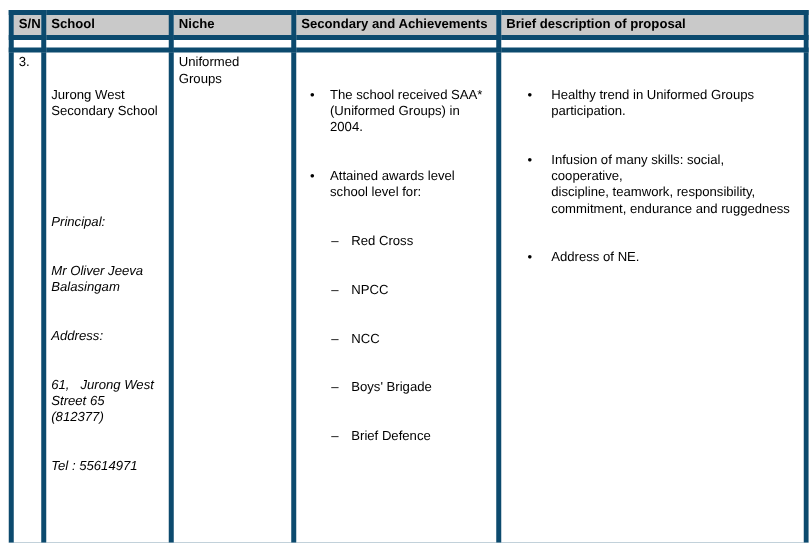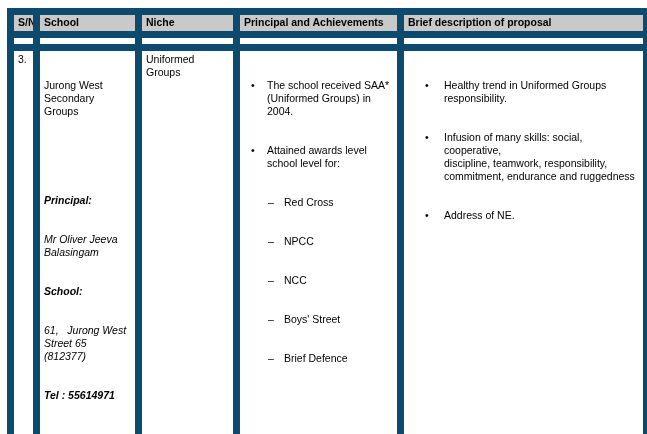--- a/index.html
+++ b/index.html
@@ -7,41 +7,41 @@
     width:647px; height:434px; position:relative;
     font-family:"Liberation Sans", sans-serif;
     font-size:10.5px; line-height:13px; color:#000;
   }
   table.doc {
     position:absolute; left:7px; top:8px;
     width:636px; border-collapse:collapse; table-layout:fixed;
     border:2px solid #000;
   }
   td, th {
-    border:7px solid #0c4a6e;
+    border:4px solid #0c4a6e;
     vertical-align:top;
     padding:2px 4px;
     white-space:pre-wrap;
     overflow:hidden;
   }
   tr.hdr th {
     background:#c9c9c9;
     font-weight:bold;
     text-align:left;
     height:13px;
     white-space:nowrap;
     padding:1px 4px 2px 4px;
   }
   tr.spacer td { height:6px; padding:0; }
   tr.datarow1 td { height:203px; }
   tr.datarow2 td { height:181px; }
 
   .sname { }
   .pblock { margin-top:24px; }
-  .bi { font-weight:bold; font-style:italic; }
+  .bi { font-weight:normal; font-style:italic; }
   .it { font-style:italic; }
 
   .b { display:flex; }
   .mk { box-sizing:border-box; }
   td.strengths .b > .mk { flex:0 0 23px; padding-left:7px; }
   td.strengths .d { display:flex; margin-left:23px; }
   td.strengths .d > .mk { flex:0 0 17px; padding-left:1px; }
   td.brief .b > .mk { flex:0 0 36px; padding-left:17px; }
   .bt { flex:1; }
 </style>
@@ -55,42 +55,42 @@
       <col style="width:98px">
       <col style="width:164px">
       <col style="width:246px">
   </colgroup>
 
   <tbody>
       <tr class="hdr">
     <th>S/N</th>
     <th>School</th>
     <th>Niche</th>
-    <th>Principal and Achievements</th>
+    <th>Secondary and Achievements</th>
     <th>Brief description of proposal</th>
   </tr>
 
   <tr class="spacer">
     <td></td>
         <td></td>
         <td></td>
         <td></td>
         <td></td>
   </tr>
 
   <tr class="datarow1">
     <td>3.</td>
     <td>
       <div class="sname">Jurong West
-Secondary Groups</div>
+Secondary School</div>
       <div class="pblock">
         <div class="bi">Principal:</div>
         <div class="it">Mr Oliver Jeeva
 Balasingam</div>
-        <div class="bi">School:</div>
+        <div class="bi">Address:</div>
         <div class="it">61,   Jurong West
 Street 65  (812377)</div>
         <div class="bi">Tel : 55614971</div>
       </div>
     </td>
     <td>Uniformed
 Groups</td>
     <td class="strengths">
       <div class="b">
         <span class="mk">•</span>
@@ -109,32 +109,32 @@
       <div class="d">
         <span class="mk">–</span>
         <span class="bt">NPCC</span>
       </div>
       <div class="d">
         <span class="mk">–</span>
         <span class="bt">NCC</span>
       </div>
       <div class="d">
         <span class="mk">–</span>
-        <span class="bt">Boys' Street</span>
+        <span class="bt">Boys' Brigade</span>
       </div>
       <div class="d">
         <span class="mk">–</span>
         <span class="bt">Brief Defence</span>
       </div>
     </td>
     <td class="brief">
       <div class="b">
         <span class="mk">•</span>
         <span class="bt">Healthy trend in Uniformed Groups
-responsibility.</span>
+participation.</span>
       </div>
       <div class="b">
         <span class="mk">•</span>
         <span class="bt">Infusion of many skills: social, cooperative,
 discipline, teamwork, responsibility,
 commitment, endurance and ruggedness</span>
       </div>
       <div class="b">
         <span class="mk">•</span>
         <span class="bt">Address of NE.</span>

